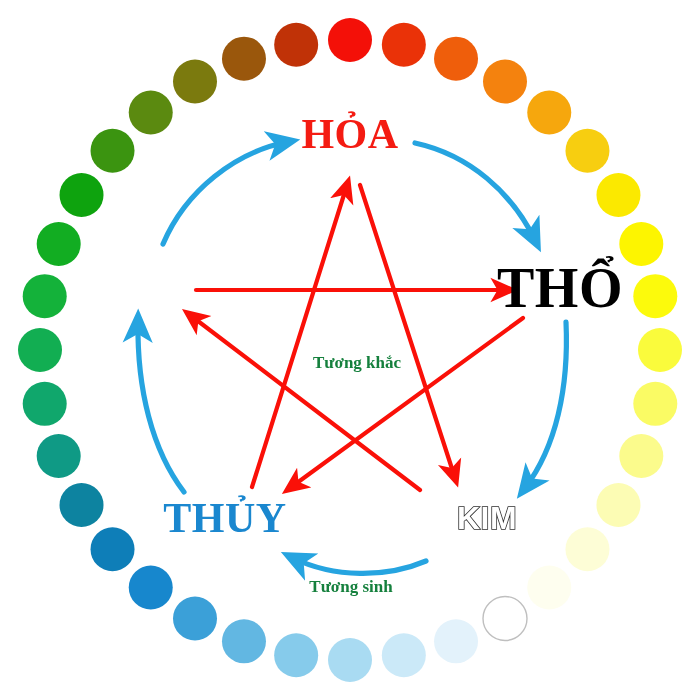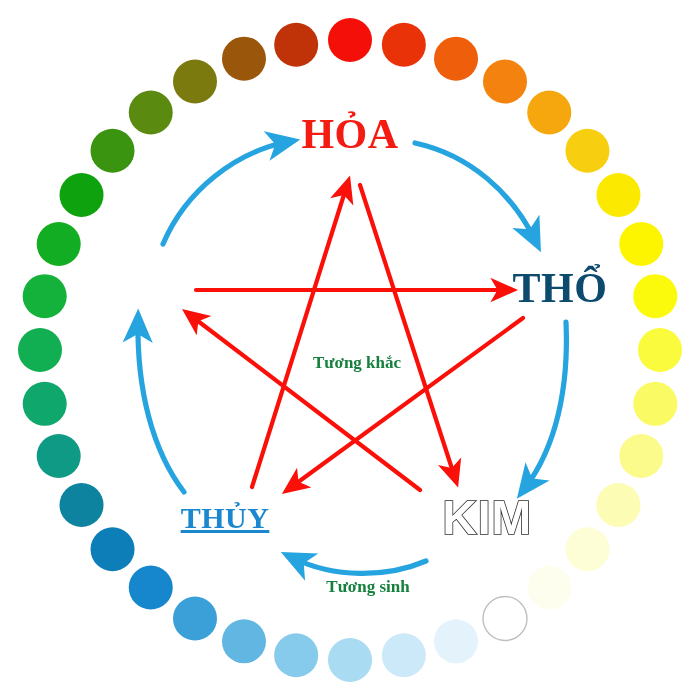--- a/index.html
+++ b/index.html
@@ -31,37 +31,37 @@
     position: absolute;
     white-space: nowrap;
     font-family: "Liberation Serif", serif;
     font-weight: bold;
     line-height: 1;
     transform: translate(-50%, -50%);
     letter-spacing: 0.5px;
   }
   #label-hoa   { left: 350px; top: 134px; font-size: 42px; color: #f41b12; }
   #label-moc   { left: 142px; top: 288px; font-size: 42px; color: #18a818; }
-  #label-tho   { left: 560px; top: 288px; font-size: 42px; color: #0c4a6e; }
-  #label-thuy  { left: 225px; top: 518px; font-size: 30px; color: #1a87cf; text-decoration: underline; }
-  #label-kim   { left: 487px; top: 518px; font-size: 48px; color: #ffffff;
+  #label-tho   { left: 560px; top: 288px; font-size: 56px; color: #000000; }
+  #label-thuy  { left: 225px; top: 518px; font-size: 42px; color: #1a87cf; }
+  #label-kim   { left: 487px; top: 518px; font-size: 32px; color: #ffffff;
                  -webkit-text-stroke: 1.6px #2c2c2c;
                  paint-order: stroke fill;
                  font-family: "Liberation Sans", sans-serif; }
   .note {
     position: absolute;
     white-space: nowrap;
     font-family: "Liberation Serif", serif;
     font-weight: bold;
     font-size: 17px;
     color: #15803d;
     transform: translate(-50%, -50%);
   }
   #note-khac { left: 357px; top: 363px; }
-  #note-sinh { left: 368px; top: 587px; }
+  #note-sinh { left: 351px; top: 587px; }
 </style>
 </head>
 <body>
 
 <div id="stage">
 
   <svg id="wheel" viewBox="0 0 700 700" xmlns="http://www.w3.org/2000/svg" aria-hidden="true">
       <circle cx="350.00" cy="40.00" r="22" fill="#f41008"></circle>
       <circle cx="403.83" cy="44.71" r="22" fill="#ea3208"></circle>
       <circle cx="456.03" cy="58.70" r="22" fill="#ef5e0b"></circle>

